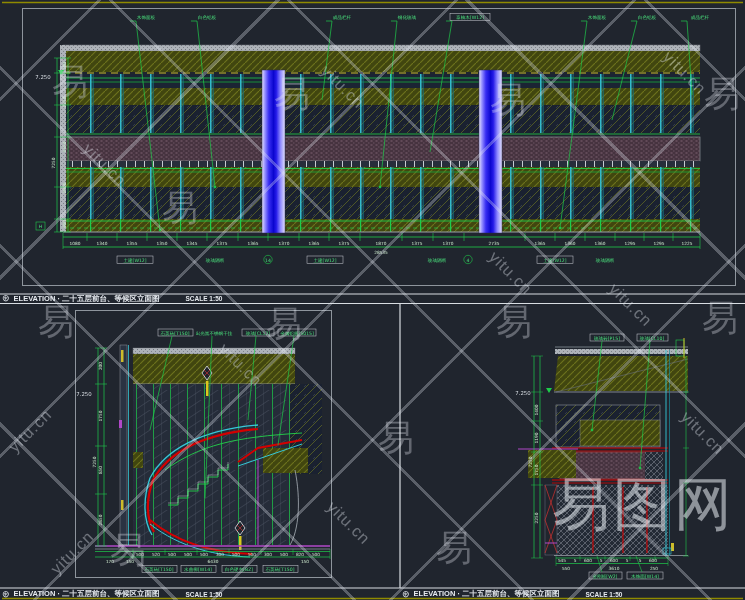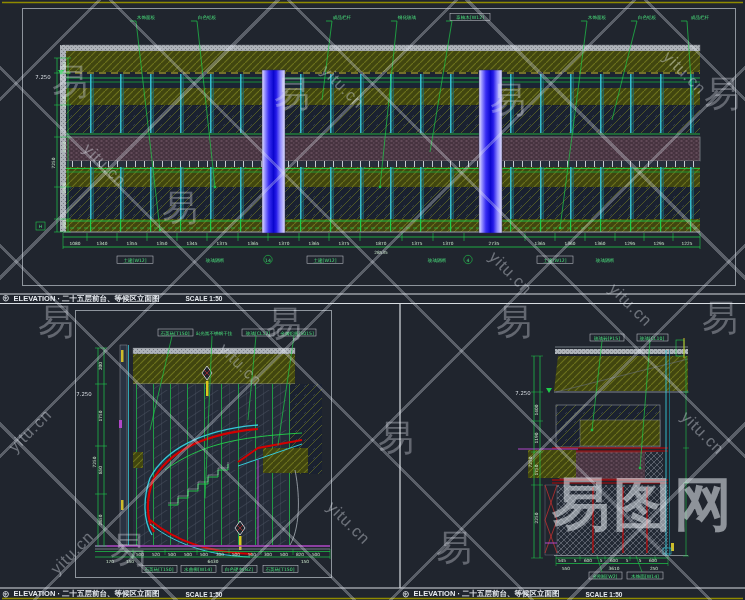--- a/index.html
+++ b/index.html
@@ -18,21 +18,21 @@
   
   .wm{position:absolute;inset:0;z-index:40;pointer-events:none;
       background:
        repeating-linear-gradient(45deg, rgba(0,0,0,0) 0 123px, rgba(226,231,240,.30) 123px 126px),
        repeating-linear-gradient(-45deg, rgba(0,0,0,0) 0 123px, rgba(226,231,240,.30) 123px 126px);}
   .wm span{position:absolute;color:rgba(228,233,240,.34);}
   .wm .yi{font-size:36px;}
   .wm .url{font-size:16px;letter-spacing:1px;color:rgba(228,233,240,.40);}
   .r45{transform:rotate(45deg);transform-origin:left top;}
   .rm45{transform:rotate(-45deg);transform-origin:left bottom;}
-  .wm .logo{font-size:58px;font-weight:bold;letter-spacing:3px;color:rgba(233,238,244,.55);text-align:right;}
+  .wm .logo{font-size:58px;font-weight:normal;letter-spacing:3px;color:rgba(233,238,244,.55);text-align:right;}
 </style>
 </head>
 <body>
 
 <div class="page">
 
 <svg width="745" height="600" viewBox="0 0 745 600">
   <defs>
     <pattern id="po" width="7" height="7" patternUnits="userSpaceOnUse">
       <rect width="7" height="7" fill="#41460f"></rect>

